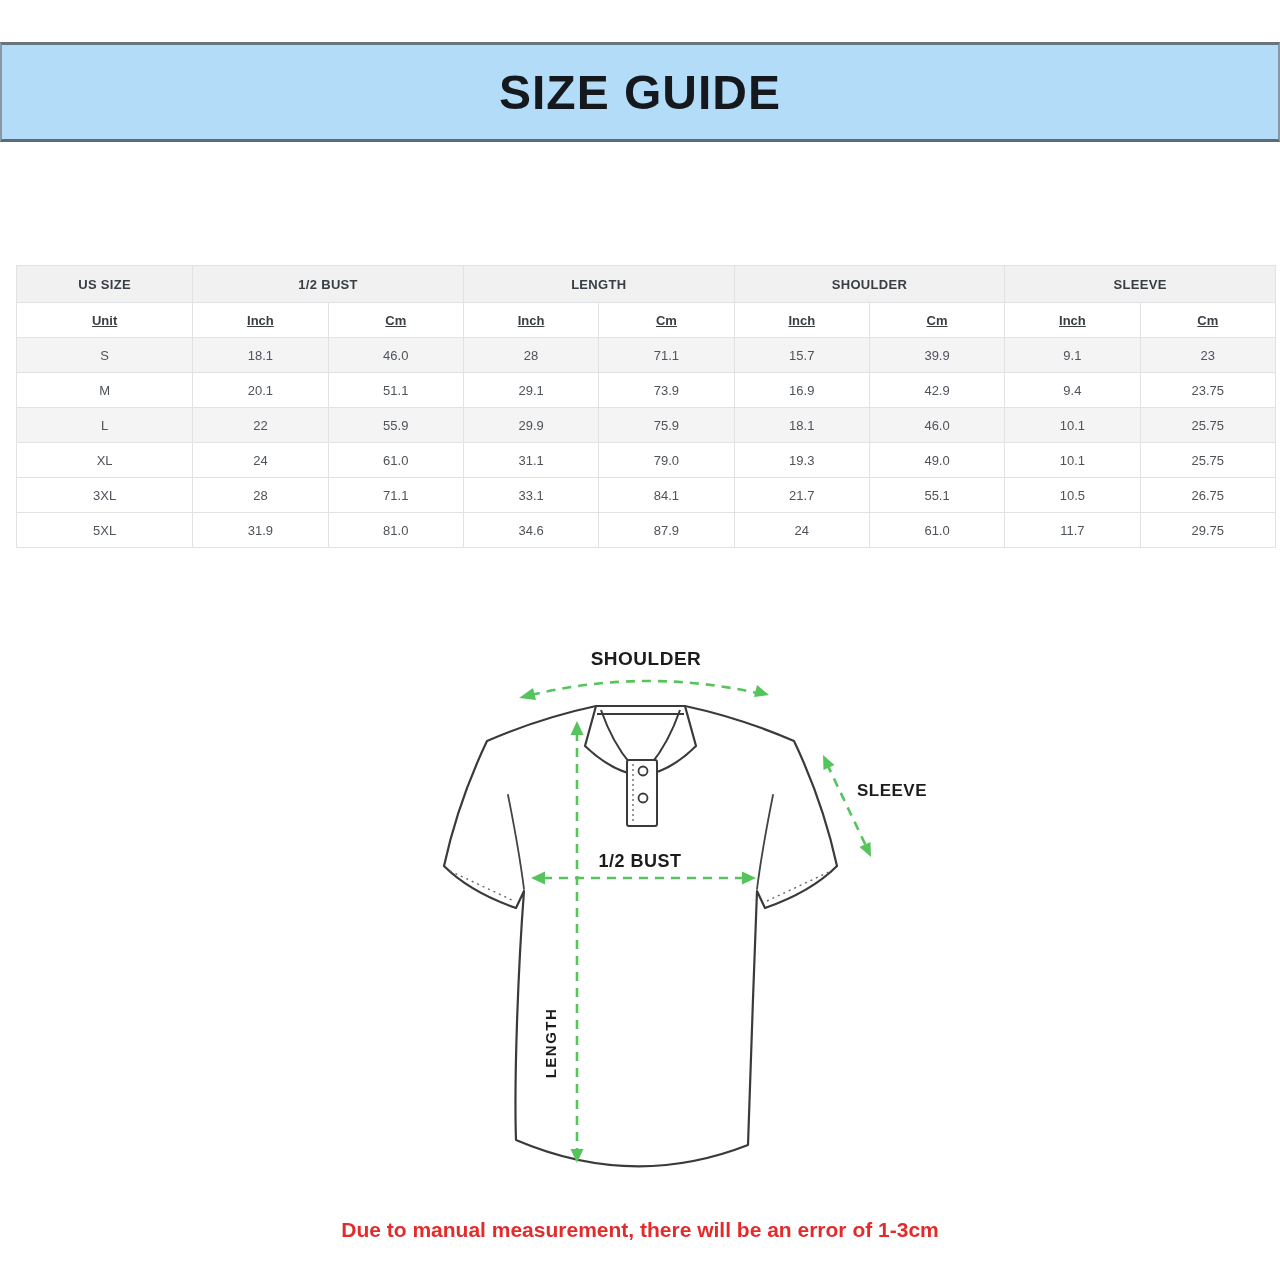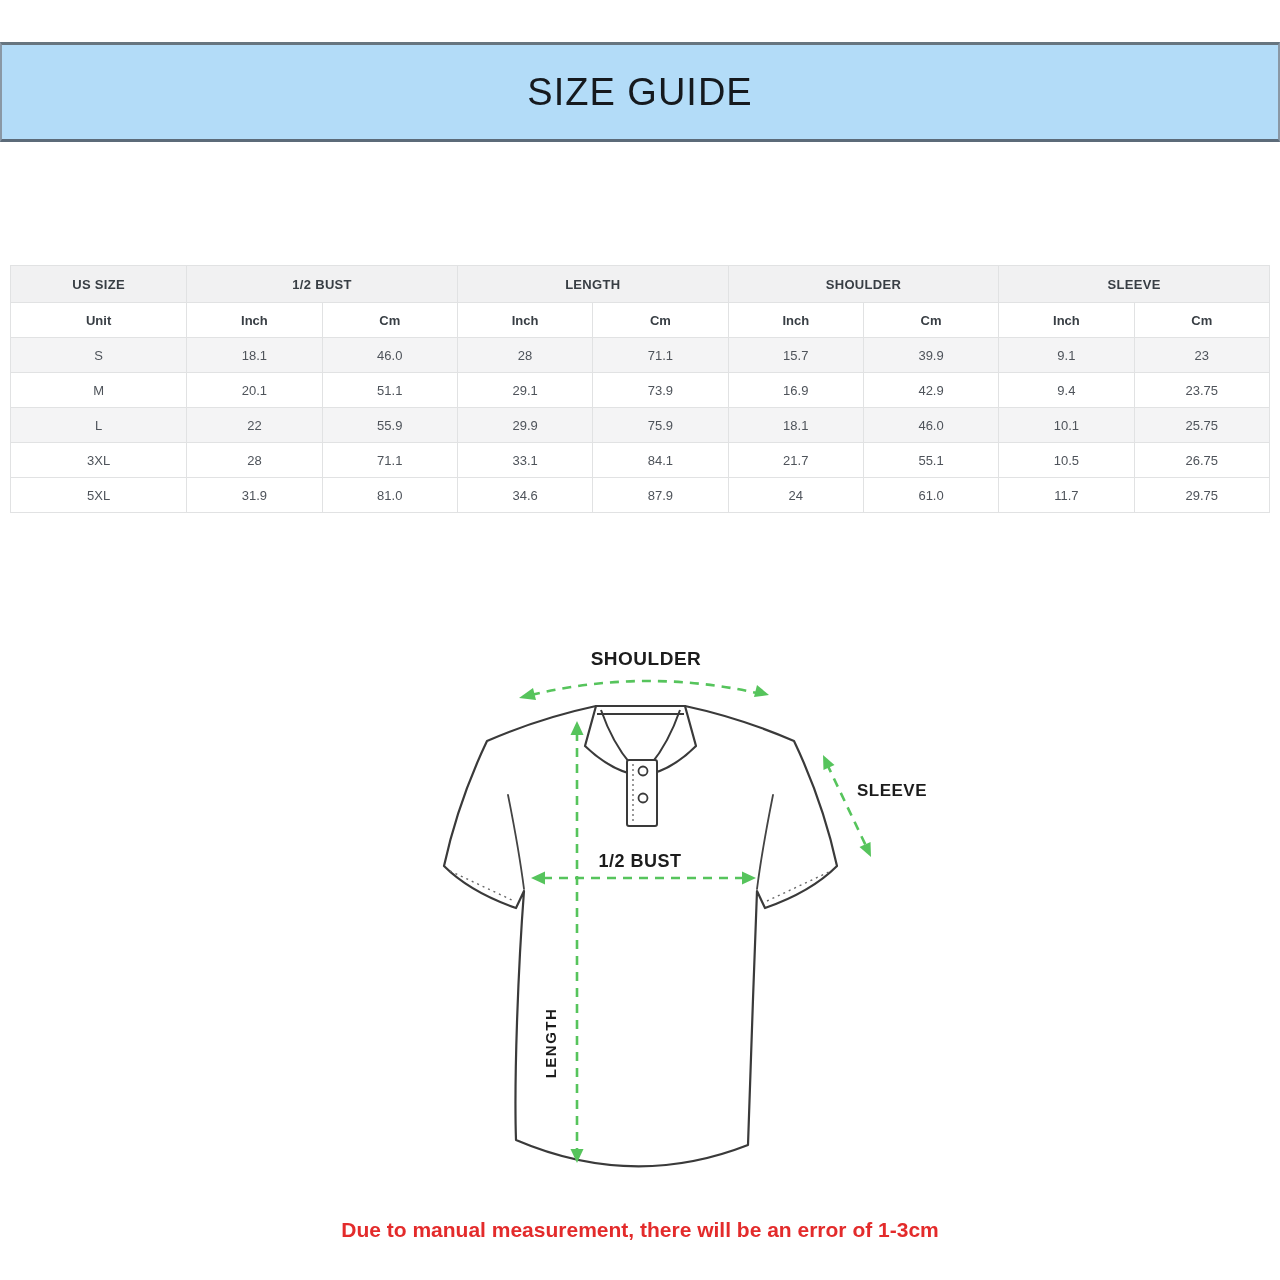--- a/index.html
+++ b/index.html
@@ -10,38 +10,38 @@
   
   .banner{
     position:absolute;left:0;top:42px;width:1280px;height:100px;
     background:#b3dcf8;
     border-top:3px solid #67757f;border-bottom:3px solid #5c6b79;
     border-left:2px solid #8a98a5;border-right:2px solid #8a98a5;
     box-sizing:border-box;
     display:flex;align-items:center;justify-content:center;
   }
   .banner h1{
-    margin:0;font-size:38px;font-weight:400;color:#15191e;letter-spacing:1px;
+    margin:0;font-size:48px;font-weight:700;color:#15191e;letter-spacing:1px;
   }
   
   .size-table{
-    position:absolute;left:10px;top:265px;width:1260px;
+    position:absolute;left:16px;top:265px;width:1260px;
     border-collapse:collapse;table-layout:fixed;
     font-size:13px;color:#4e535a;
   }
   .size-table th,.size-table td{
     border:1px solid #e1e2e3;text-align:center;vertical-align:middle;
     padding:0;height:34px;overflow:hidden;white-space:nowrap;
   }
   .size-table thead tr.group-row th{
     height:36px;background:#f1f1f2;color:#383e44;font-weight:bold;
     letter-spacing:.3px;
   }
   .size-table thead tr.unit-row th{
-    background:#ffffff;color:#383e44;font-weight:bold;
+    background:#ffffff;color:#383e44;font-weight:bold;text-decoration:underline;
   }
   .size-table tbody tr.stripe td{background:#f4f4f5;}
   .size-table tbody td{background:#ffffff;}
   
   .diagram{position:absolute;left:0;top:630px;width:1280px;height:580px;}
   .diagram text{
     font-family:"Liberation Sans",sans-serif;font-weight:bold;fill:#1c1c1c;
   }
   
   .footer-note{
@@ -116,20 +116,31 @@
         <td>22</td>
         <td>55.9</td>
         <td>29.9</td>
         <td>75.9</td>
         <td>18.1</td>
         <td>46.0</td>
         <td>10.1</td>
         <td>25.75</td>
       </tr>
       <tr>
+        <td>XL</td>
+        <td>24</td>
+        <td>61.0</td>
+        <td>31.1</td>
+        <td>79.0</td>
+        <td>19.3</td>
+        <td>49.0</td>
+        <td>10.1</td>
+        <td>25.75</td>
+      </tr>
+      <tr>
         <td>3XL</td>
         <td>28</td>
         <td>71.1</td>
         <td>33.1</td>
         <td>84.1</td>
         <td>21.7</td>
         <td>55.1</td>
         <td>10.5</td>
         <td>26.75</td>
       </tr>

